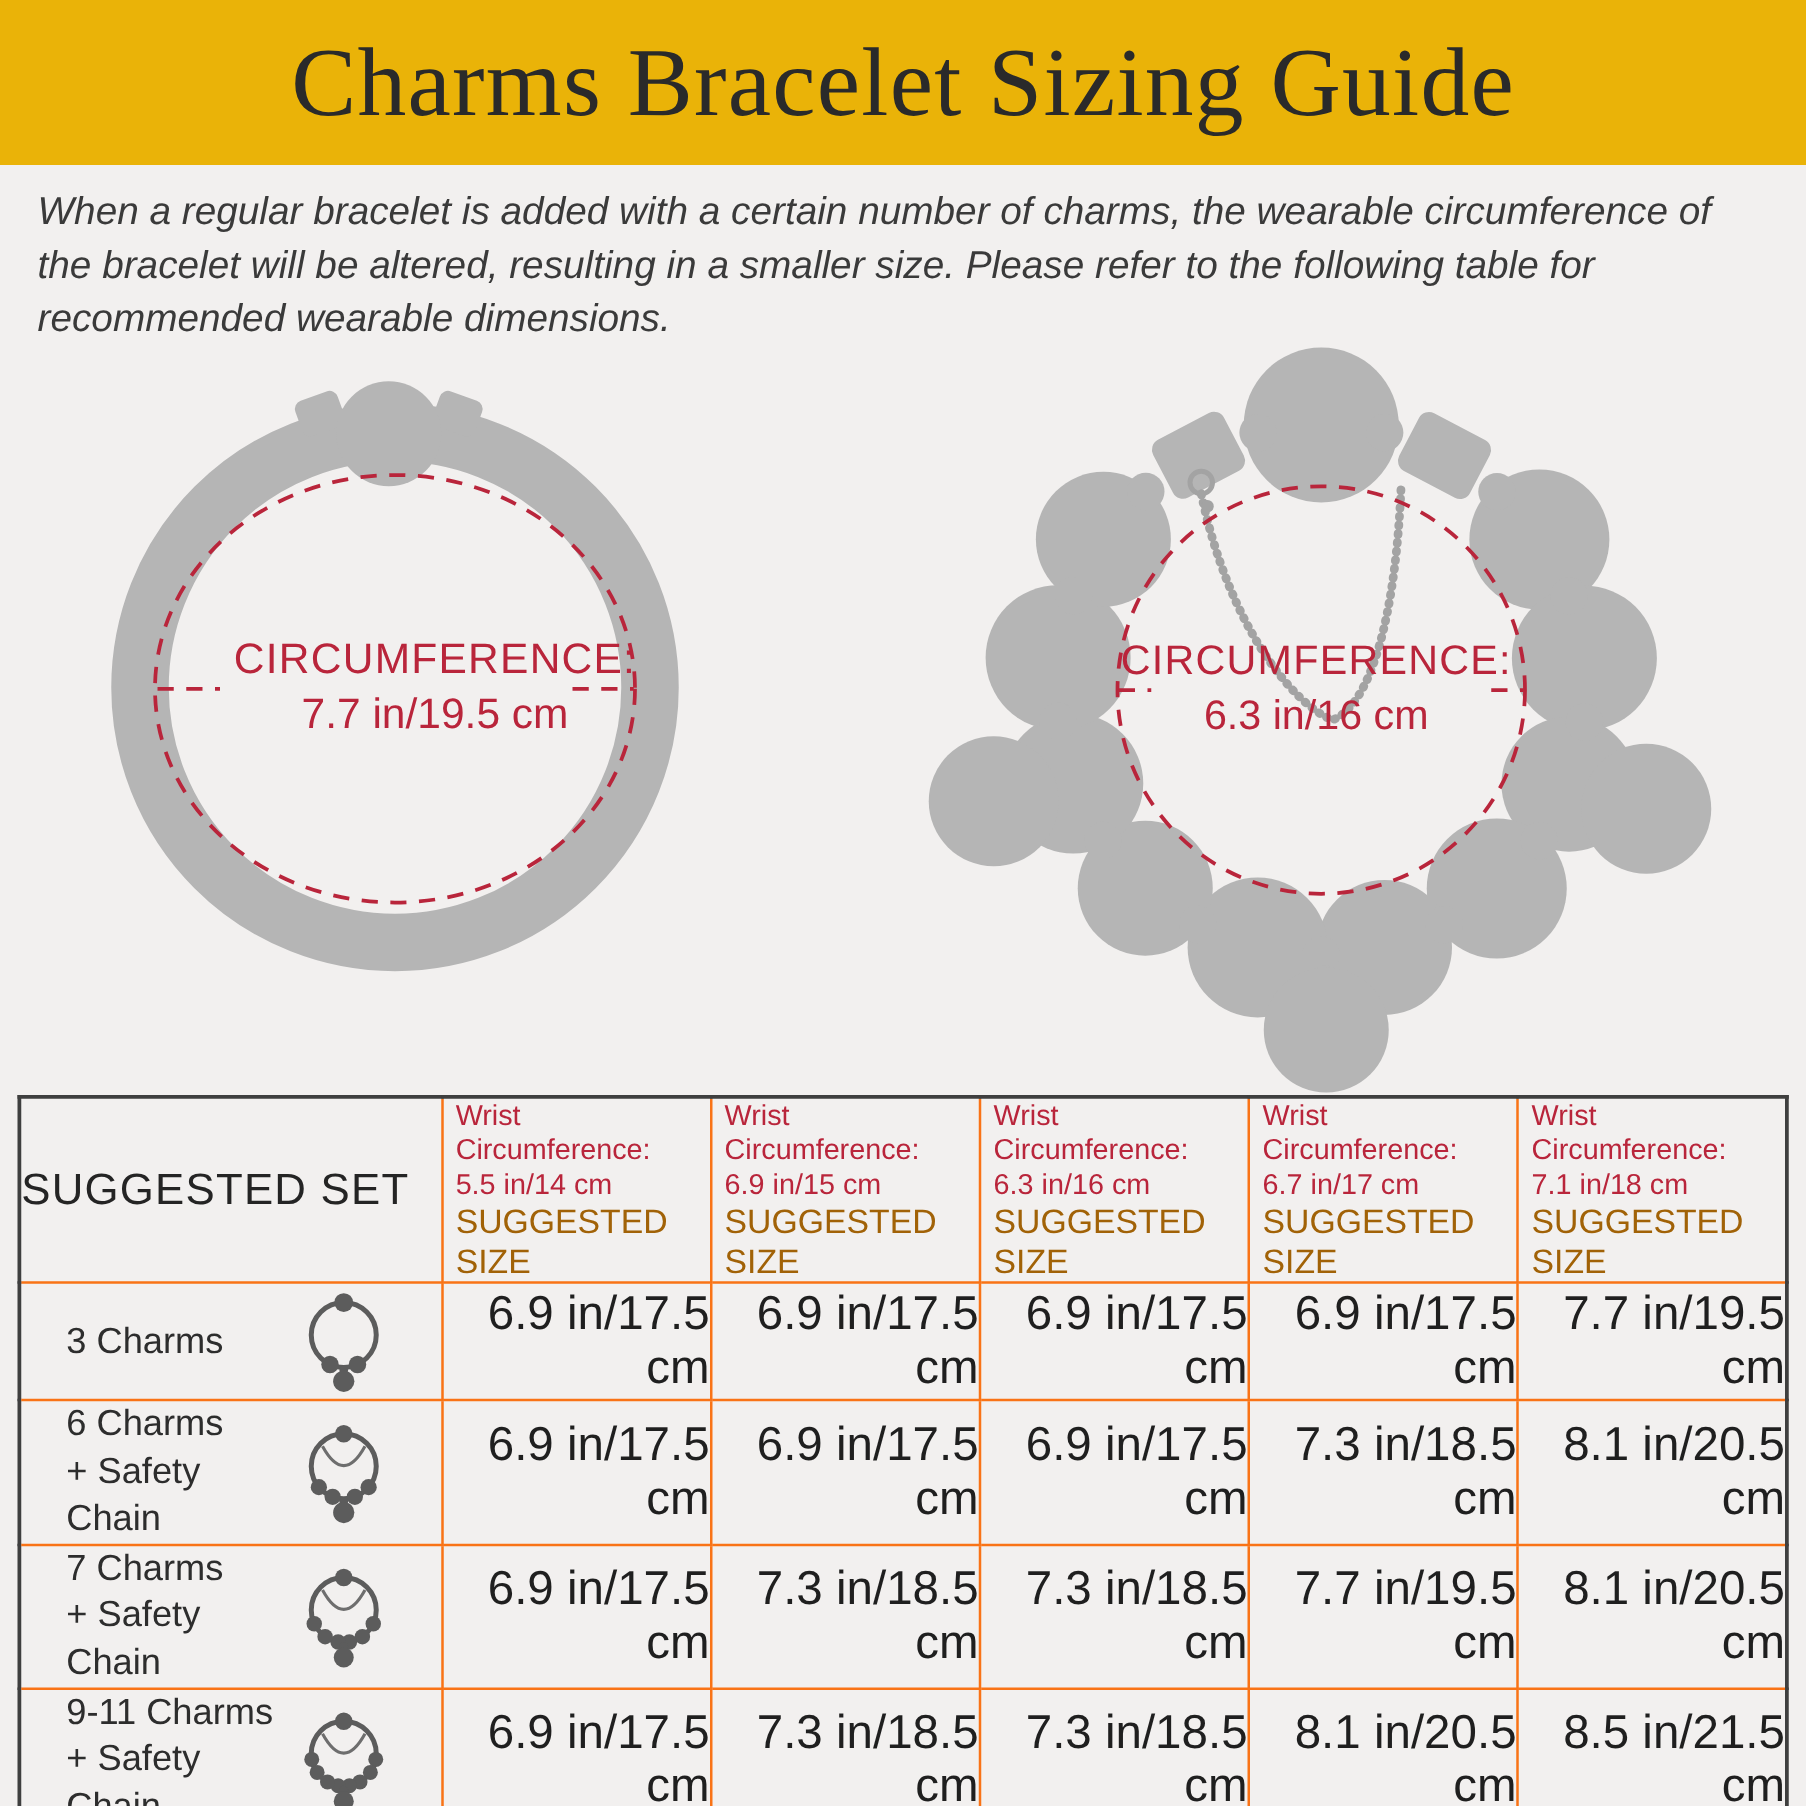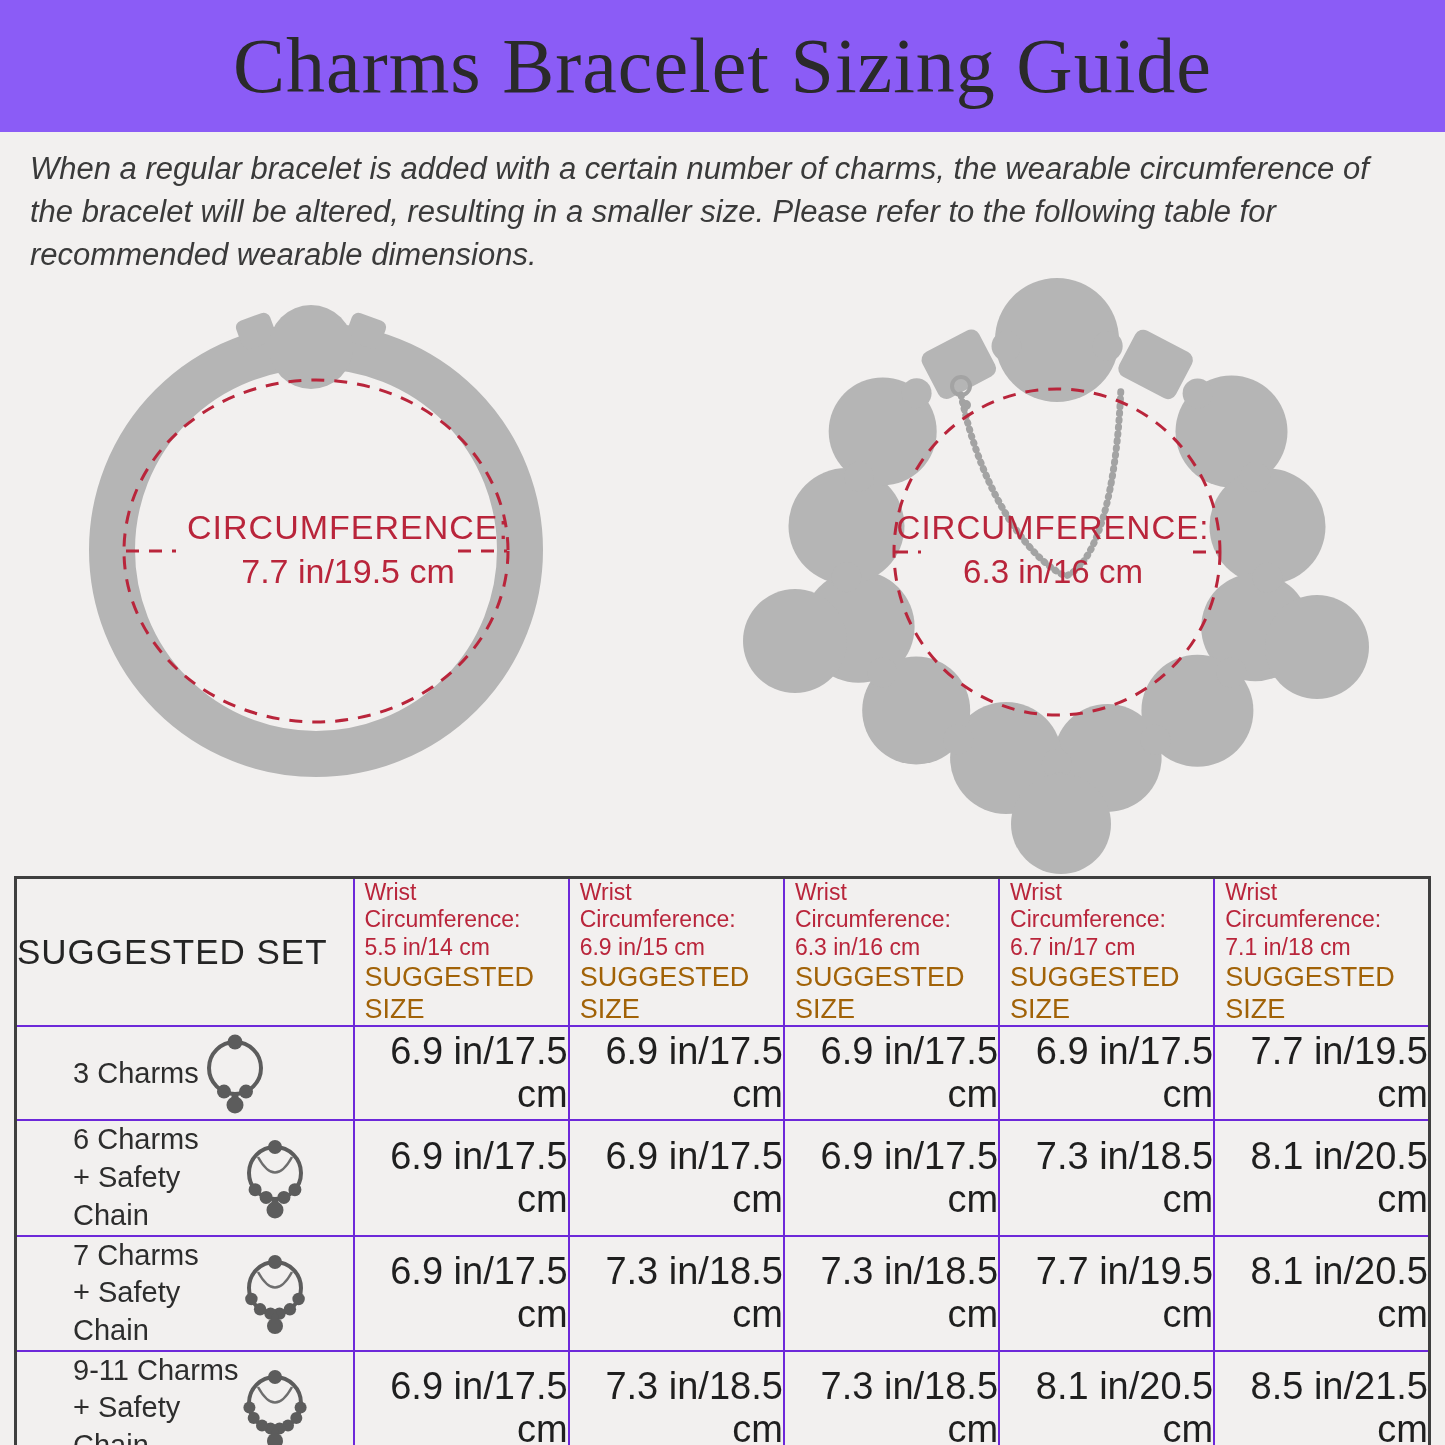--- a/index.html
+++ b/index.html
@@ -5,21 +5,21 @@
   html,body{margin:0;padding:0;}
   body{
     width:1445px;height:1445px;
     background:#f2f0ef;
     font-family:"Liberation Sans", sans-serif;
     color:#2f2f2f;
     overflow:hidden;
   }
   
   .header-band{
-    height:132px;background:#8b5cf6;
+    height:132px;background:#eab308;
     display:flex;align-items:center;justify-content:center;
   }
   .page-title{
     margin:0;
     font-family:"Liberation Serif", serif;
     font-weight:400;
     font-size:78px;
     letter-spacing:1px;
     color:#2a2a2a;
   }
@@ -49,21 +49,21 @@
   .measure .m-label{letter-spacing:1px;}
   
   .sizing-table{
     border-collapse:collapse;
     table-layout:fixed;
     margin:0 14px;
     width:1417px;
     background:transparent;
   }
   .sizing-table th,.sizing-table td{
-    border:2px solid #6d28d9;
+    border:2px solid #f97316;
     padding:0;
     vertical-align:middle;
   }
   .sizing-table{border:3px solid #3f3f3f;}
   col.set-col{width:338px;}
   .sizing-table th{height:96px;font-weight:400;text-align:left;}
   .sizing-table td{height:92px;}
   .bracelet-set-header{
     text-align:center;
     font-size:35px;
@@ -76,22 +76,22 @@
     font-size:23px;
     line-height:1.18;
   }
   .ss-line{
     color:#a16207;
     font-size:27px;
     line-height:1.2;
     margin-top:0;
   }
   .set-cell-inner{
-    display:flex;align-items:center;
-    padding:0 42px 0 56px;
+    display:flex;align-items:center;justify-content:space-between;
+    padding:0 42px 0 36px;
   }
   .set-label{
     font-size:29px;line-height:1.3;color:#2d2d2d;
   }
   .size-cell{
     text-align:right;
     font-size:38px;
     color:#1f1f1f;
   }
   .row-icon{flex:0 0 auto;}

